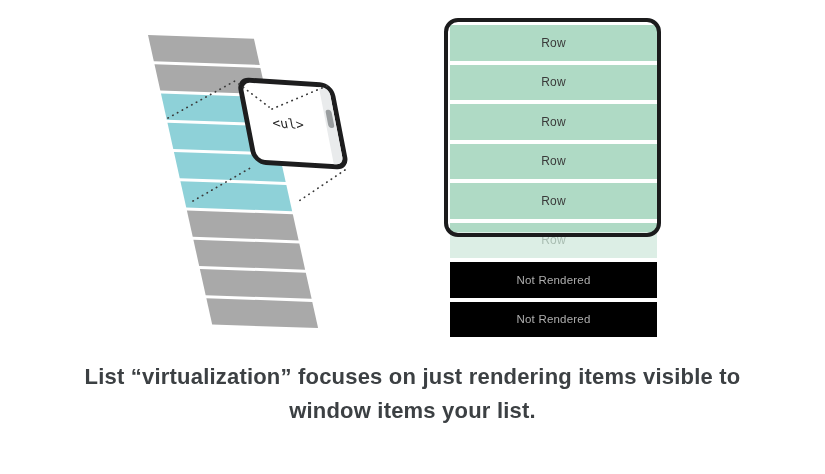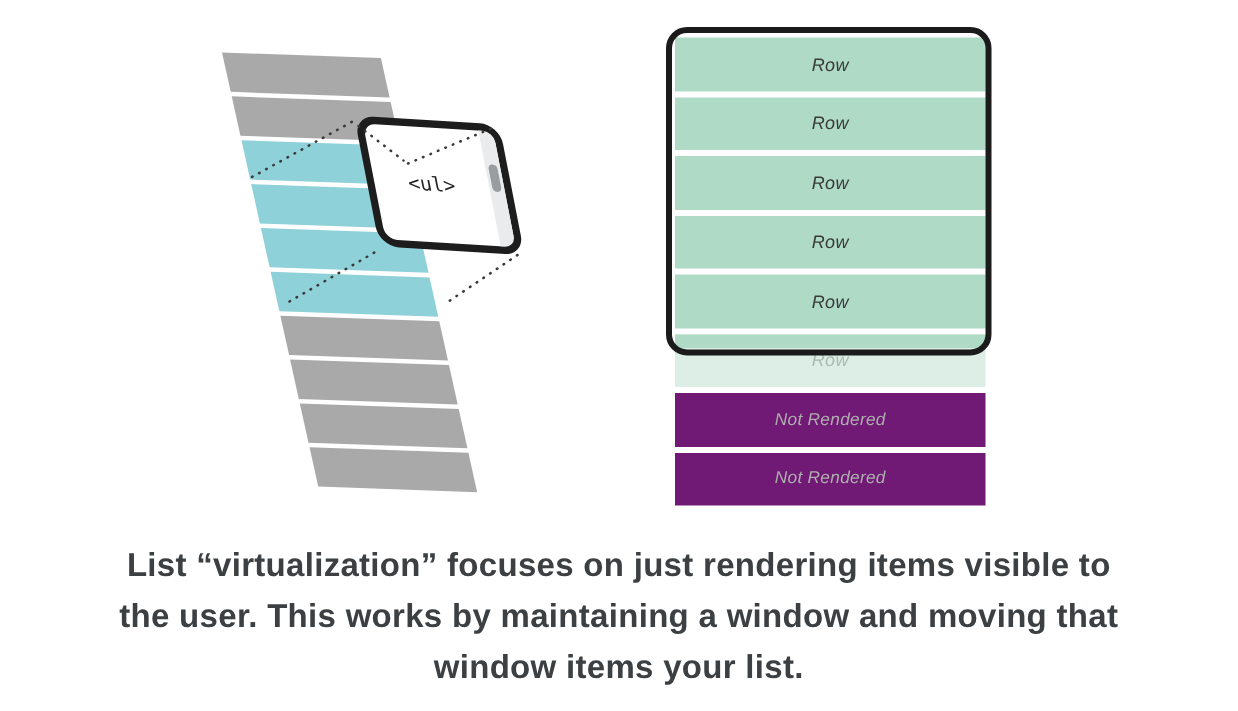--- a/index.html
+++ b/index.html
@@ -34,34 +34,34 @@
     position:absolute;top:22px;right:2px;width:6px;height:18px;
     border-radius:3px;background:#999d9f;
   }
   .ul-label{
     font-family:"DejaVu Sans Mono", monospace;
     font-size:13px;color:#232323;margin-right:10px;
   }
   .projection{position:absolute;left:0;top:0;width:420px;height:360px;z-index:6;pointer-events:none;}
 
   
-  .right-figure{position:absolute;left:430px;top:0;width:250px;height:360px;font-style:italic;}
+  .right-figure{position:absolute;left:430px;top:0;width:250px;height:360px;}
   .row-list{
     position:absolute;left:20px;top:25px;width:207px;
     display:flex;flex-direction:column;gap:4px;
   }
   .row{
     position:relative;height:35.5px;
     display:flex;align-items:center;justify-content:center;
   }
   .row.rendered{background:#afdac5;}
   .row.rendered .row-label{color:#3a3a3a;}
   .row.partial{background:#dceee5;}
   .row.partial .row-label{color:#a9bdb2;z-index:1;}
-  .row.not-rendered{background:#701a75;}
+  .row.not-rendered{background:#000000;}
   .row.not-rendered .row-label{color:#aeaeae;font-size:11.5px;}
   .row-label{font-size:12px;letter-spacing:.2px;}
   .sliver{position:absolute;left:0;top:0;right:0;height:9.5px;background:#afdac5;}
   .viewport-frame{
     position:absolute;left:14px;top:18px;width:217px;height:219px;
     box-sizing:border-box;border:4.5px solid #1b1b1c;border-radius:14px;
     z-index:5;pointer-events:none;
   }
 
   
@@ -133,17 +133,16 @@
         </div>
         <div class="row not-rendered">
           <span class="row-label">Not Rendered</span>
         </div>
       </div>
     <div class="viewport-frame"></div>
   </div>
 
   <div class="caption">
     <div>List “virtualization” focuses on just rendering items visible to</div>
-    <div>the user. This works by maintaining a window and moving that</div>
     <div>window items your list.</div>
   </div>
 
 </div>
 
 </body></html>

